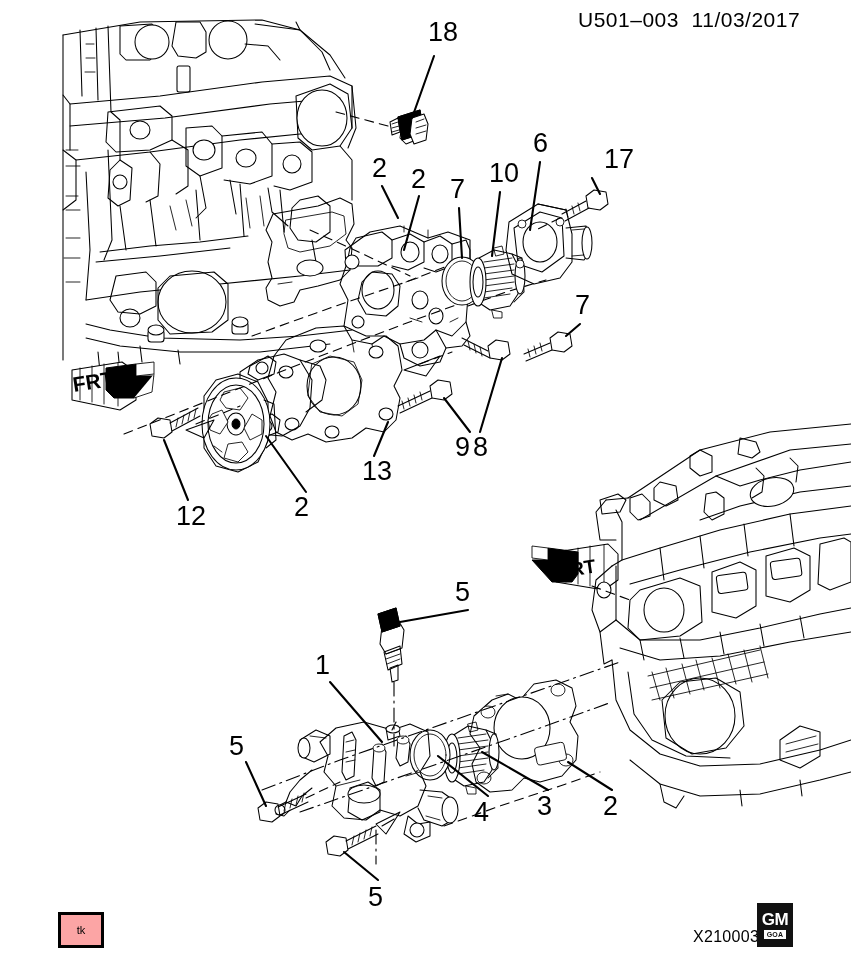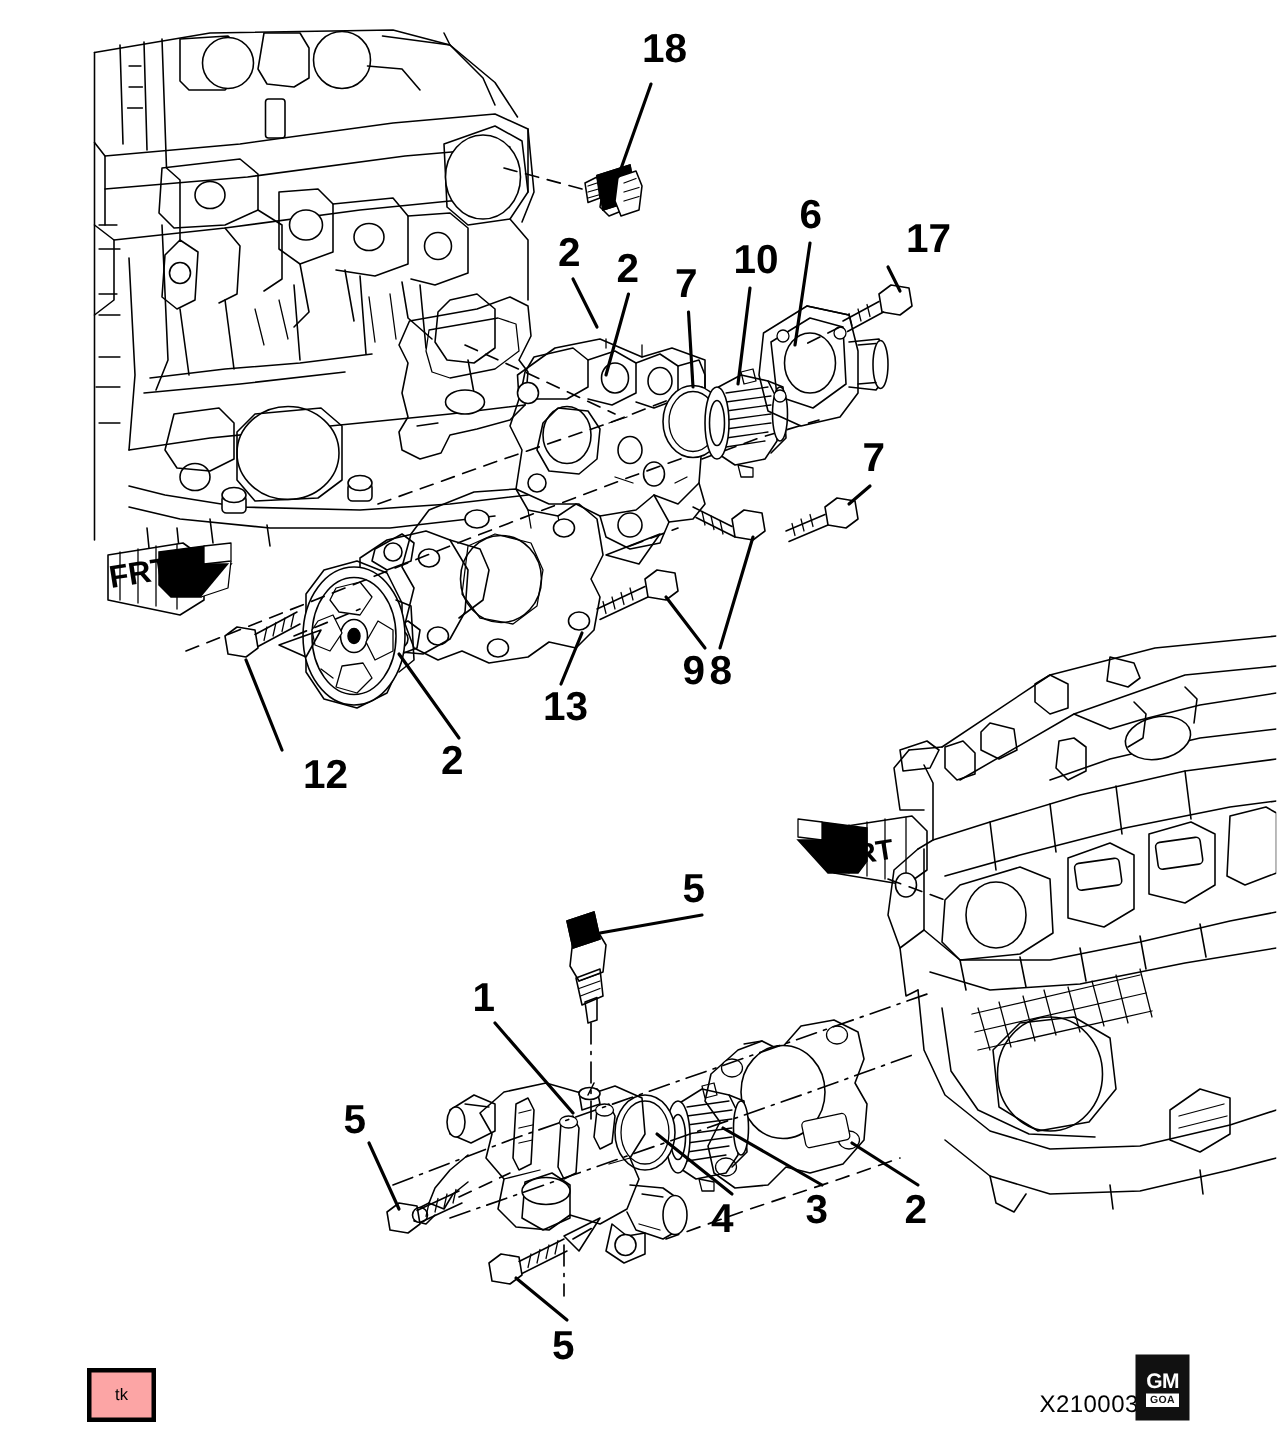--- a/index.html
+++ b/index.html
@@ -1,41 +1,42 @@
 <!DOCTYPE html>
 <html><head>
 <meta charset="utf-8">
 <style>
   html,body{margin:0;padding:0;background:#ffffff;}
   body{width:851px;height:960px;font-family:"Liberation Sans",sans-serif;color:#000;}
   #sheet{position:relative;width:851px;height:960px;overflow:hidden;background:#fff;}
   .hdr{position:absolute;font-size:21px;font-weight:400;letter-spacing:.5px;white-space:pre;}
   #doc-id{left:578px;top:8px;}
   #drawing-id{left:693px;top:928px;font-size:16px;letter-spacing:.3px;}
-  .callout{position:absolute;font-size:27px;font-weight:700;line-height:1;white-space:nowrap;}
+  .callout{position:absolute;font-size:27px;font-weight:400;line-height:1;white-space:nowrap;}
   .boxlabel{position:absolute;border:3px solid #000;background:#fca5a5;display:flex;align-items:center;justify-content:center;font-size:11px;font-weight:500;}
   #tk-box{left:58px;top:912px;width:40px;height:30px;}
   #gm-logo{position:absolute;left:757px;top:903px;width:36px;height:44px;background:#111;display:flex;flex-direction:column;align-items:center;justify-content:center;padding:2px;box-sizing:border-box;}
-  #gm-logo .gm-txt{color:#fff;font-size:14px;font-weight:700;line-height:1;letter-spacing:-.5px;}
+  #gm-logo .gm-txt{color:#fff;font-size:17px;font-weight:700;line-height:1;letter-spacing:-.5px;}
   #gm-logo .gm-sub{margin-top:2px;background:#fff;color:#111;font-size:7px;font-weight:700;line-height:1;padding:1px 3px;letter-spacing:.2px;}
   svg{position:absolute;left:0;top:0;}
   .ln{fill:none;stroke:#000;stroke-width:1.05;stroke-linejoin:round;stroke-linecap:round;}
   .ln-t{fill:none;stroke:#000;stroke-width:.85;stroke-linejoin:round;stroke-linecap:round;}
   .lead{fill:none;stroke:#000;stroke-width:2.1;stroke-linecap:round;}
   .dash{fill:none;stroke:#000;stroke-width:1.1;stroke-dasharray:9 6;stroke-linecap:round;}
   .dashdot{fill:none;stroke:#000;stroke-width:1.1;stroke-dasharray:14 5 2 5;stroke-linecap:round;}
   .wht{fill:#fff;stroke:#000;stroke-width:1.05;stroke-linejoin:round;}
   .wht-t{fill:#fff;stroke:#000;stroke-width:.85;stroke-linejoin:round;}
   .blk{fill:#000;stroke:#000;stroke-width:1;}
 </style>
 </head>
 <body>
 
 <div id="sheet">
 
+  <div class="hdr" id="doc-id">U501–003  11/03/2017</div>
 
   <svg width="851" height="960" viewBox="0 0 851 960">
 
     <g>
 
       <path class="ln" d="M63 35 L63 95 L70 104 L70 150"></path>
       <path class="ln" d="M63 35 L140 22 L262 20 L300 30 L330 55 L345 78"></path>
       <path class="ln" d="M80 30 L82 96 M96 28 L98 100"></path>
       <path class="ln-t" d="M86 44 L94 44 M86 58 L95 58 M85 72 L95 72"></path>
       <path class="ln" d="M108 26 L111 112 L120 120 L120 160"></path>
@@ -494,21 +495,21 @@
   <div class="callout" style="left:411px;top:166px;">2</div>
   <div class="callout" style="left:450px;top:176px;">7</div>
   <div class="callout" style="left:489px;top:160px;">10</div>
   <div class="callout" style="left:533px;top:130px;">6</div>
   <div class="callout" style="left:604px;top:146px;">17</div>
   <div class="callout" style="left:575px;top:292px;">7</div>
   <div class="callout" style="left:473px;top:434px;">8</div>
   <div class="callout" style="left:455px;top:434px;">9</div>
   <div class="callout" style="left:362px;top:458px;">13</div>
   <div class="callout" style="left:294px;top:494px;">2</div>
-  <div class="callout" style="left:176px;top:503px;margin-left:26px;">12</div>
+  <div class="callout" style="left:176px;top:503px;">12</div>
   <div class="callout" style="left:455px;top:579px;">5</div>
   <div class="callout" style="left:315px;top:652px;">1</div>
   <div class="callout" style="left:229px;top:733px;">5</div>
   <div class="callout" style="left:474px;top:799px;">4</div>
   <div class="callout" style="left:537px;top:793px;">3</div>
   <div class="callout" style="left:603px;top:793px;">2</div>
   <div class="callout" style="left:368px;top:884px;">5</div>
 
   <div class="boxlabel" id="tk-box">tk</div>
   <div class="hdr" id="drawing-id">X210003C</div>

